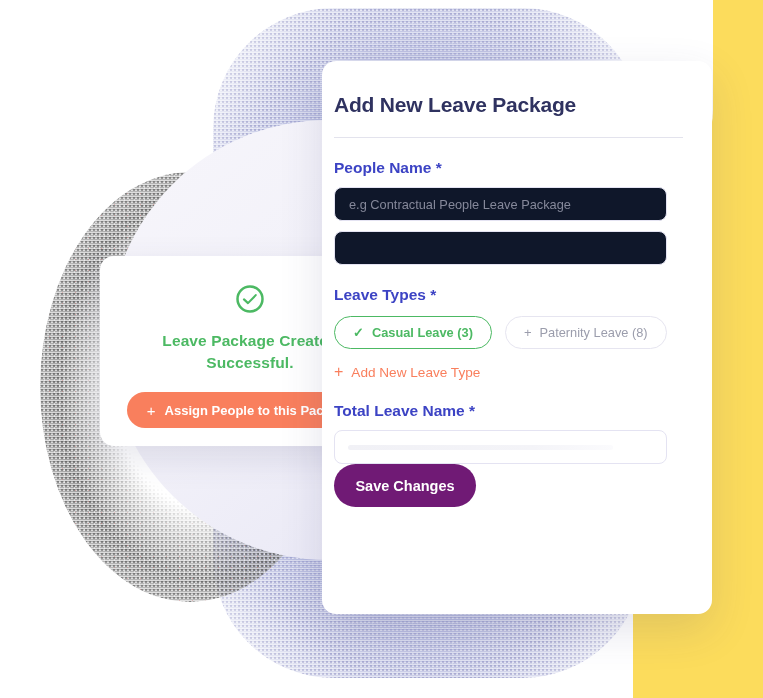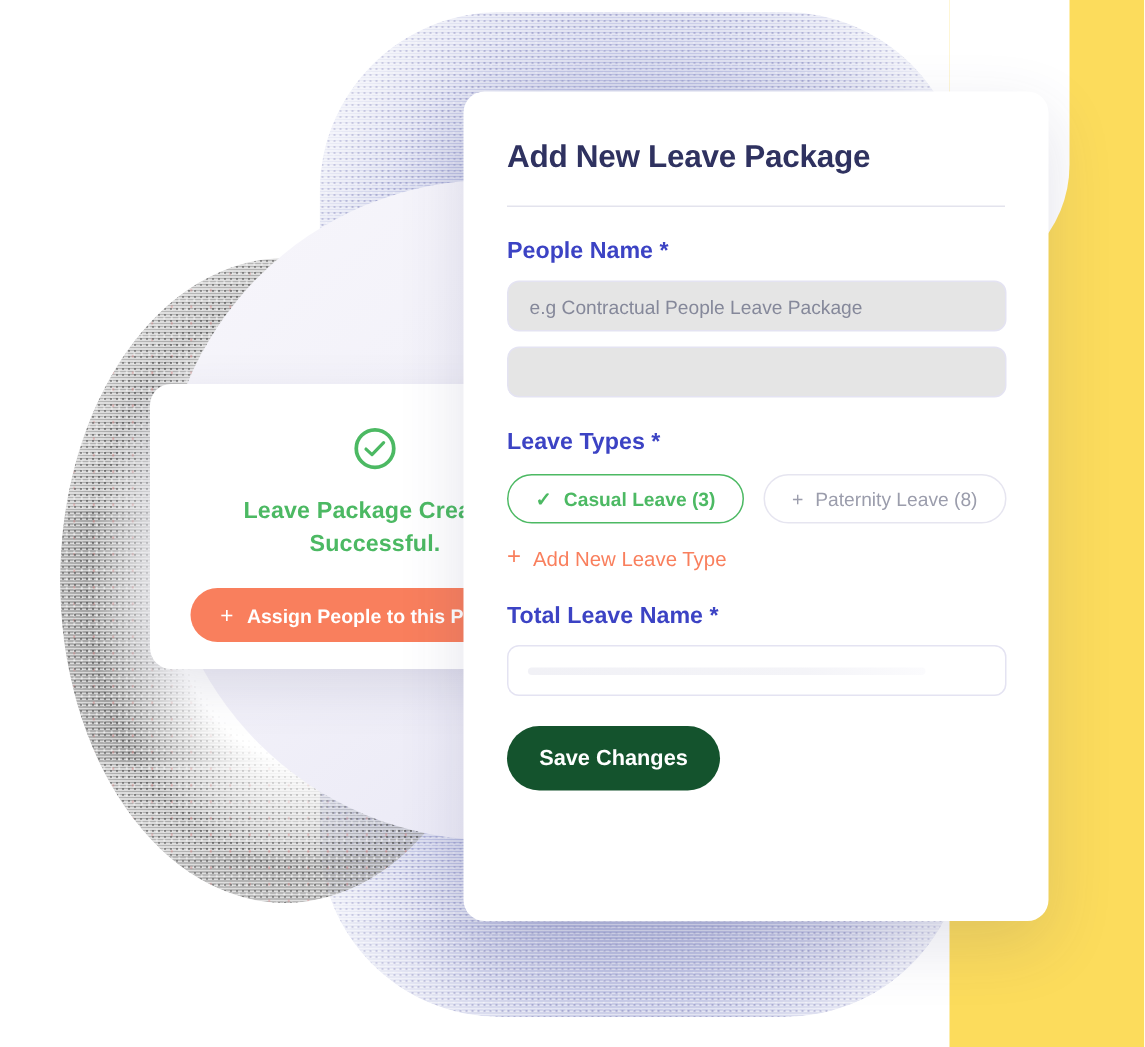--- a/index.html
+++ b/index.html
@@ -156,27 +156,27 @@
     justify-content: center;
     gap: 9px;
     cursor: pointer;
     white-space: nowrap;
   }
   .assign-btn .plus { font-size: 15px; font-weight: normal; }
 
   
   .form-card {
     position: absolute;
-    left: 309px; top: 61px;
+    left: 322px; top: 61px;
     width: 390px; height: 553px;
     background: #ffffff;
     border-radius: 14px;
     box-shadow: 0 16px 44px rgba(60,60,110,.14);
     z-index: 9;
-    padding: 32px 29px 0 29px;
+    padding: 32px 29px 0 12px;
   }
   .form-title {
     color: #2F3260;
     font-size: 21px;
     font-weight: bold;
     letter-spacing: -.2px;
   }
   .divider {
     margin-top: 20px;
     height: 1px;
@@ -187,21 +187,21 @@
     font-size: 15.5px;
     font-weight: bold;
     margin-top: 21px;
   }
   .text-input {
     margin-top: 10px;
     width: 333px;
     height: 34px;
     border: 1px solid #E4E3F2;
     border-radius: 8px;
-    background: #e5e5e5;
+    background: #0f172a;
     padding: 0 14px;
     font-size: 12.8px;
     color: #6f7283;
     font-family: "Liberation Sans", sans-serif;
     outline: none;
   }
   .text-input::placeholder { color: #85889a; }
   .count-input {
     margin-top: 10px;
     width: 333px;
@@ -250,25 +250,24 @@
     margin-top: 14px;
     display: inline-flex;
     align-items: center;
     gap: 8px;
     color: #F97F5D;
     font-size: 13.6px;
     cursor: pointer;
   }
   .add-type .plus { font-size: 16px; }
   .save-btn {
-    margin-top: 20px;
     width: 142px; height: 43px;
     border: none;
     border-radius: 22px;
-    background: #14532d;
+    background: #701a75;
     color: #ffffff;
     font-size: 14.5px;
     font-weight: bold;
     font-family: "Liberation Sans", sans-serif;
     cursor: pointer;
   }
 </style>
 </head>
 <body>
 

